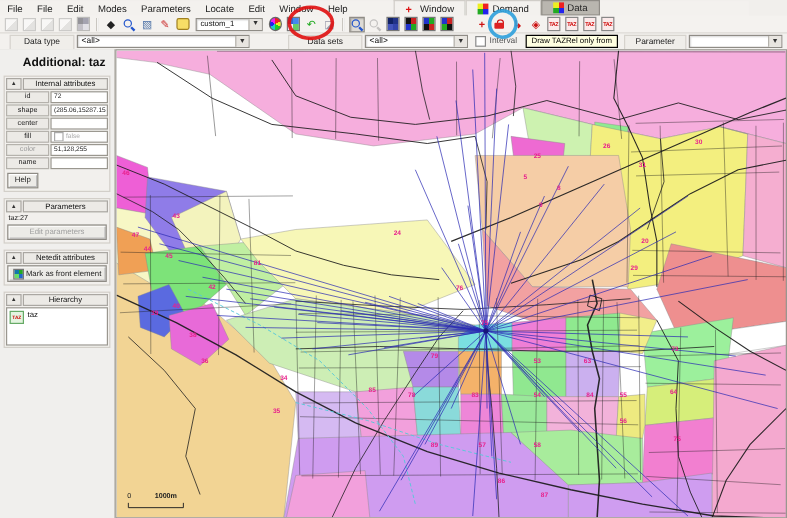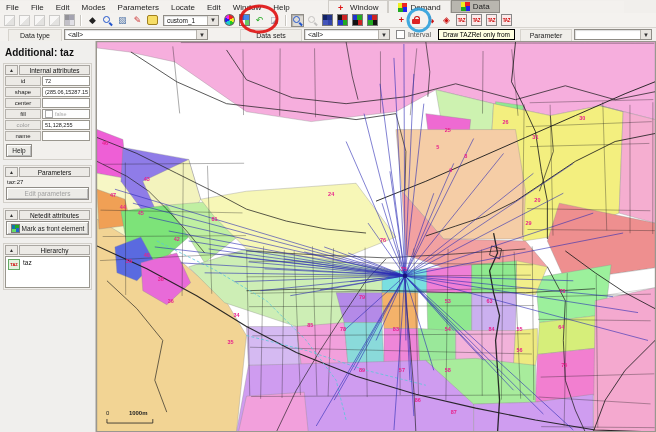--- a/index.html
+++ b/index.html
@@ -32,21 +32,21 @@
   .combo{height:11px;background:#fff;border:1px solid #8f8c86;box-shadow:inset 1px 1px 1px #ddd;font-size:7px;display:flex;align-items:center;justify-content:space-between;padding-left:3px;box-sizing:border-box;color:#111;}
   .combo .arr{width:10px;height:100%;background:#e8e5e0;border-left:1px solid #b5b2ac;display:flex;align-items:center;justify-content:center;font-size:6px;color:#333;}
   #filterbar{position:absolute;left:0;top:28px;width:656px;height:13px;background:#f3f1ee;border-bottom:1px solid #cfccc6;font-size:7px;}
   .fb{position:absolute;top:1px;height:11px;display:flex;align-items:center;}
   .fb-label{justify-content:center;border:1px solid #d6d3cd;background:#f0eeea;color:#222;}
   .fb-field{background:#fff;border:1px solid #8f8c86;box-shadow:inset 1px 1px 1px #ddd;padding-left:3px;box-sizing:border-box;color:#111;}
   .chk{width:7px;height:7px;border:1px solid #888;background:#fff;margin-right:3px;}
   #tooltip{position:absolute;background:#ffffe1;border:1px solid #000;font-size:6.5px;padding:1px 4px;color:#000;z-index:30;white-space:nowrap;}
   
   #sidebar{position:absolute;left:0;top:41px;width:96px;height:391px;background:#f0efed;border-right:1px solid #c8c5c0;box-sizing:border-box;padding:4px 3px;}
-  #sb-title{font-size:10px;font-weight:bold;color:#111;margin:2px 0 5px 2px;}
+  #sb-title{font-size:10px;font-weight:bold;color:#111;margin:2px 0 5px 16px;}
   .panel{border:1px solid #d2cfc9;background:#f2f0ed;margin-bottom:5px;padding:1px;}
   .p-head{display:flex;align-items:stretch;height:10px;margin-bottom:1px;}
   .p-col{width:11px;border:1px solid #aaa7a2;background:#eceae6;font-size:5px;display:flex;align-items:center;justify-content:center;color:#333;margin-right:1px;}
   .p-ttl{flex:1;border:1px solid #aaa7a2;background:#eceae6;font-size:6.5px;display:flex;align-items:center;justify-content:center;color:#111;}
   .row{display:flex;height:10px;margin-top:1px;}
   .r-lab{width:34px;border:1px solid #b5b2ac;background:#eceae6;font-size:6px;display:flex;align-items:center;justify-content:center;color:#222;margin-right:1px;}
   .r-lab.gray{color:#999;}
   .r-val{flex:1;border:1px solid #9a978f;background:#fff;font-size:5.5px;display:flex;align-items:center;padding-left:2px;color:#222;overflow:hidden;white-space:nowrap;}
   .r-val .chk{width:6px;height:6px;margin-right:2px;border-color:#aaa;}
   .r-val.grayed{color:#aaa;background:#fdfdfd;}

